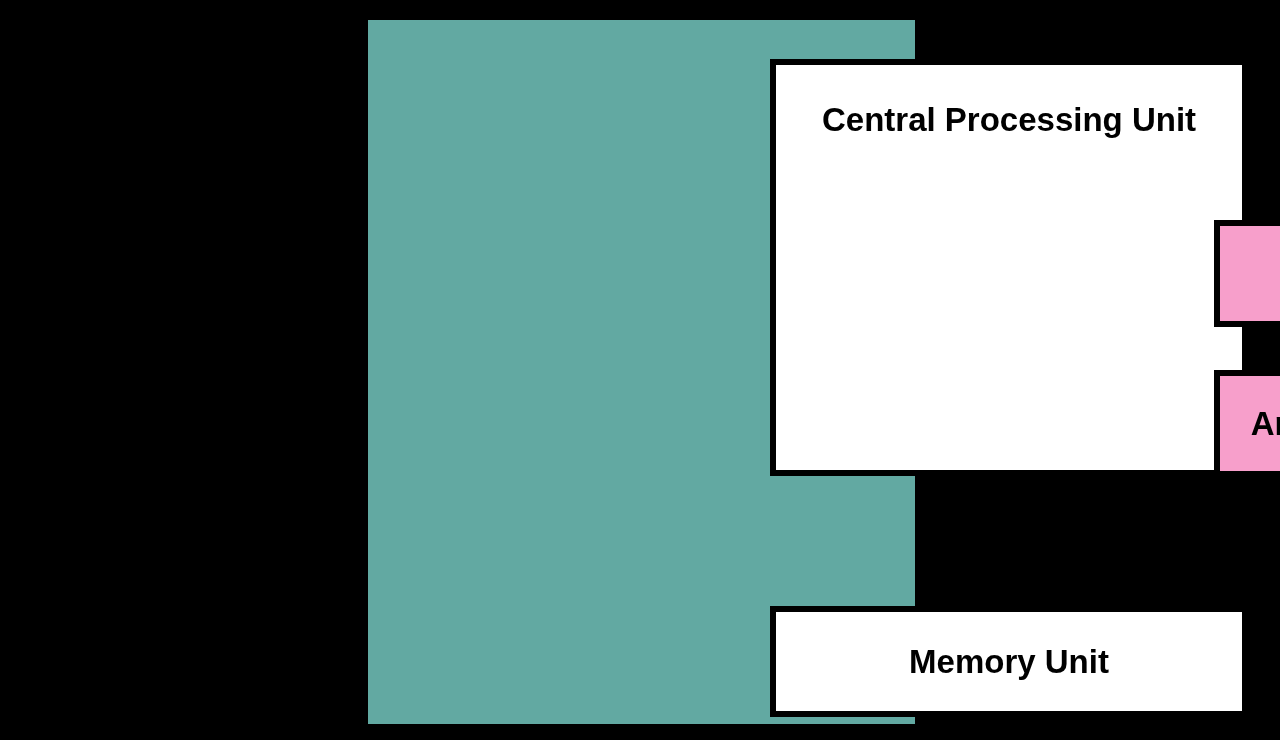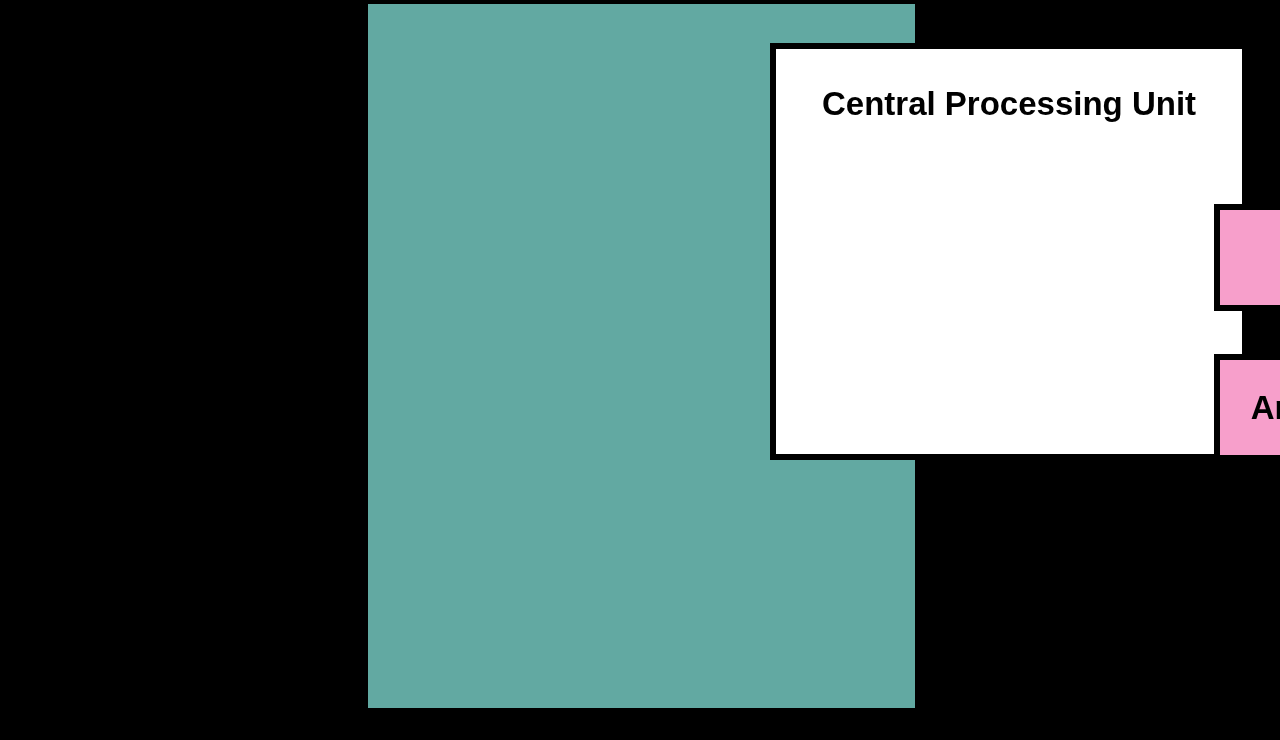--- a/index.html
+++ b/index.html
@@ -7,20 +7,21 @@
     padding: 0;
     background: #000000;
   }
   #canvas {
     position: relative;
     width: 1280px;
     height: 708px;
     background: #000000;
     overflow: hidden;
     font-family: "Liberation Sans", sans-serif;
+    margin-top: 16px;
   }
 
   
   #system-container {
     position: absolute;
     left: 368px;
     top: 4px;
     width: 547px;
     height: 734px;
     background: #62a9a2;
@@ -138,15 +139,18 @@
     <svg id="arrow-cpu-to-memory" viewBox="0 0 44 136">
       <line x1="21" y1="0" x2="21" y2="112" stroke="#000000" stroke-width="7"></line>
       <polygon points="4,100 38,100 21,131" fill="#000000"></polygon>
     </svg>
 
     <svg id="arrow-memory-to-cpu" viewBox="0 0 44 136">
       <line x1="21" y1="136" x2="21" y2="24" stroke="#000000" stroke-width="7"></line>
       <polygon points="4,28 38,28 21,2" fill="#000000"></polygon>
     </svg>
 
+    <div id="memory-unit-box" class="block">
+      <span class="block-label">Memory Unit</span>
+    </div>
 
   </div>
 </div>
 
 </body></html>

